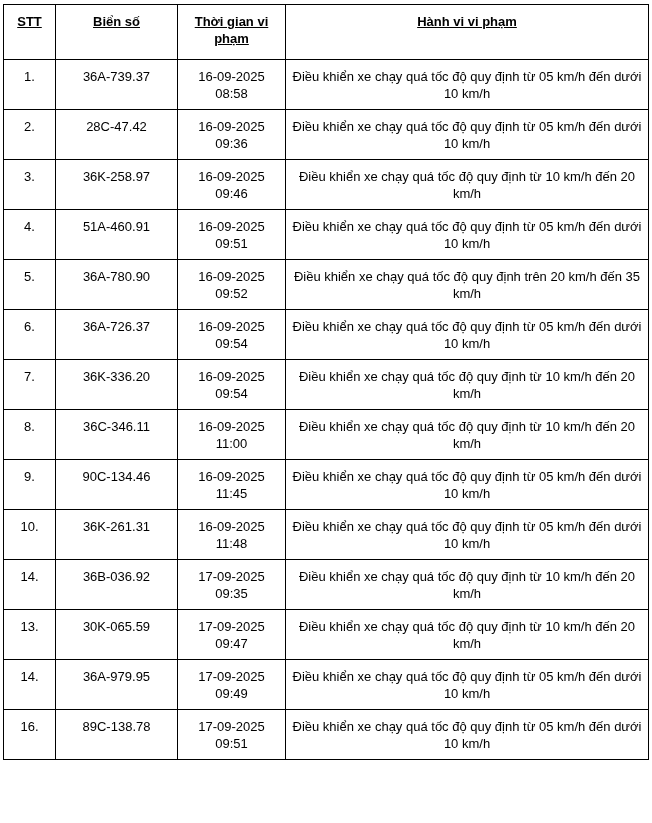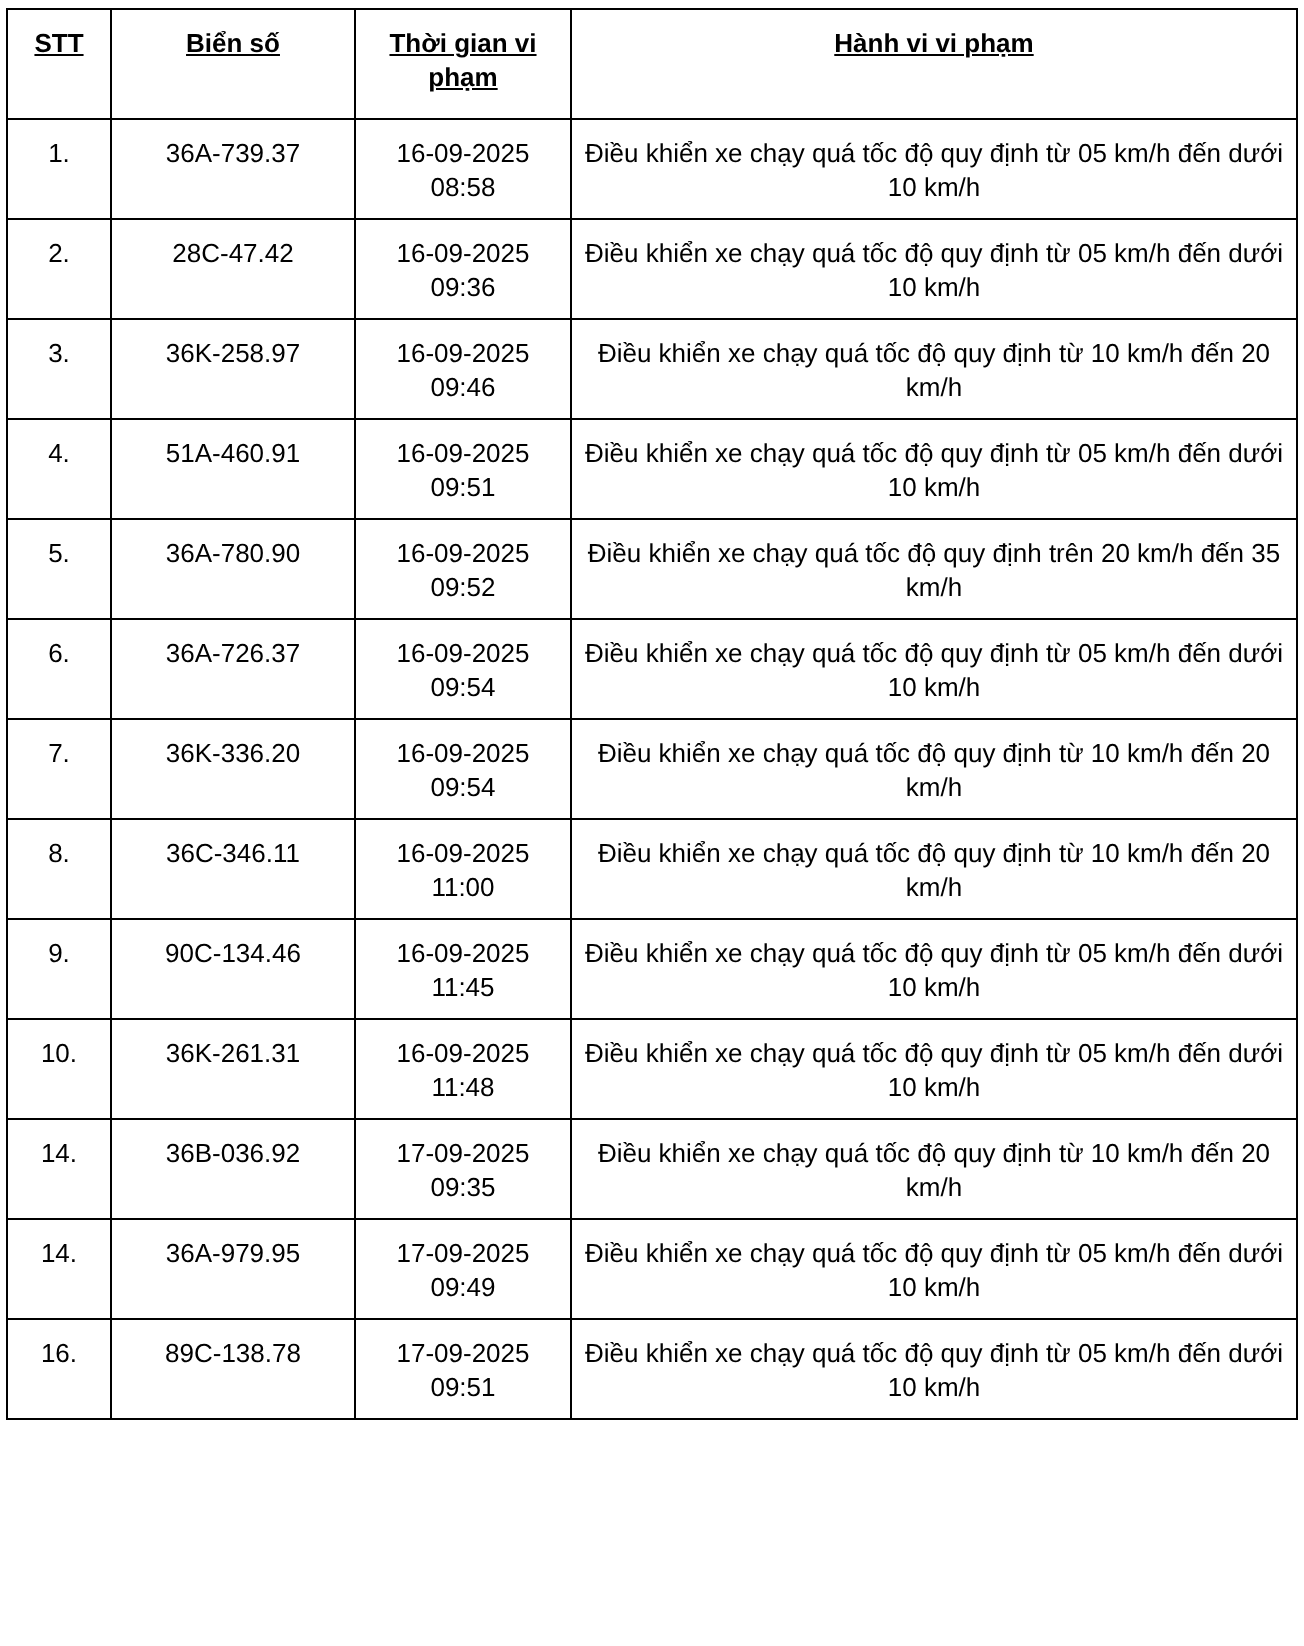--- a/index.html
+++ b/index.html
@@ -133,20 +133,26 @@
   </tr>
 
   <tr>
     <td class="stt-cell">14.</td>
     <td>36B-036.92</td>
     <td>17-09-2025 09:35</td>
     <td>Điều khiển xe chạy quá tốc độ quy định từ 10 km/h đến 20 km/h</td>
   </tr>
 
 
+  <tr>
+    <td class="stt-cell">13.</td>
+    <td>30K-065.59</td>
+    <td>17-09-2025 09:47</td>
+    <td>Điều khiển xe chạy quá tốc độ quy định từ 10 km/h đến 20 km/h</td>
+  </tr>
 
   <tr>
     <td class="stt-cell">14.</td>
     <td>36A-979.95</td>
     <td>17-09-2025 09:49</td>
     <td>Điều khiển xe chạy quá tốc độ quy định từ 05 km/h đến dưới 10 km/h</td>
   </tr>
 
 
   <tr>

